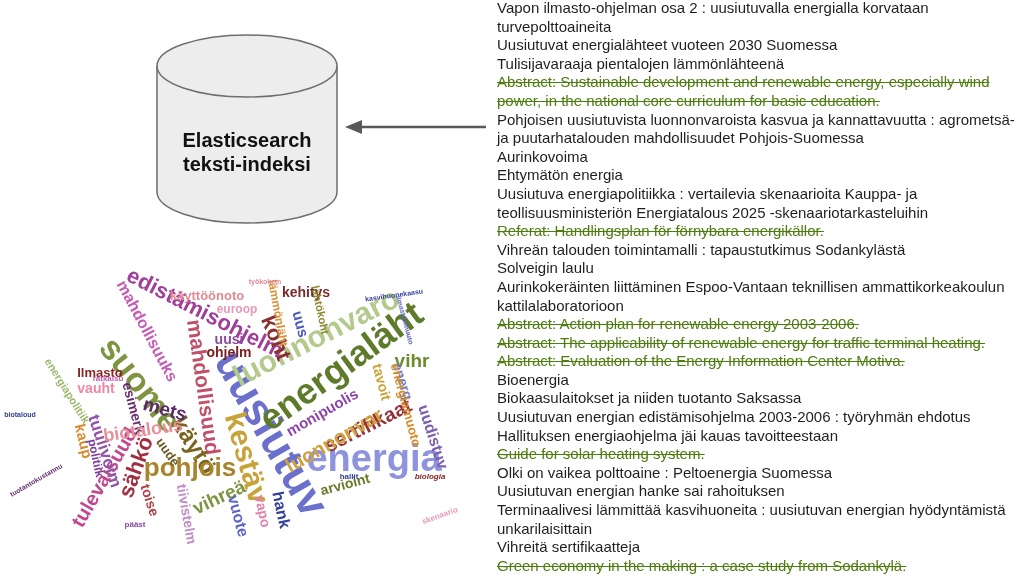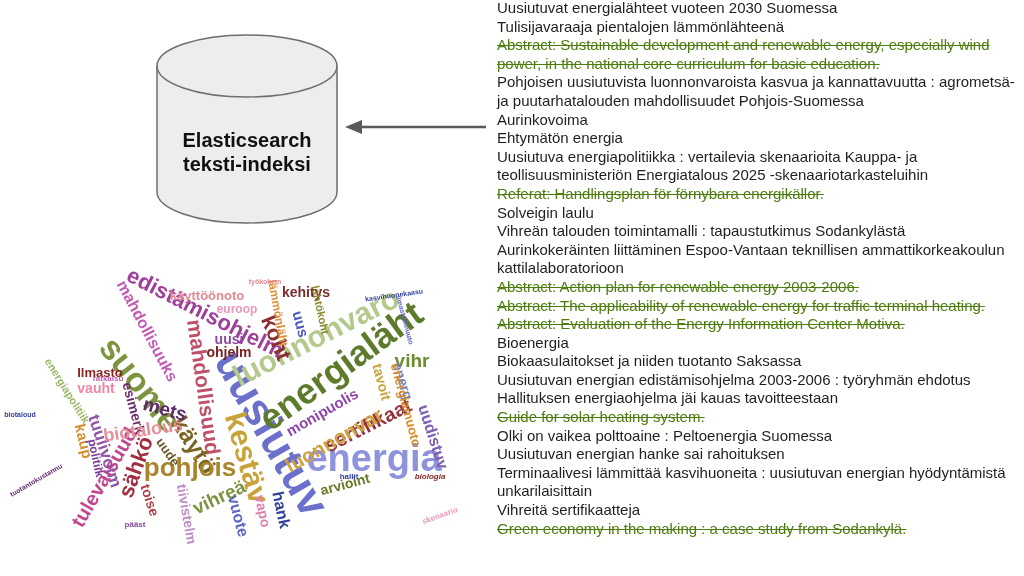--- a/index.html
+++ b/index.html
@@ -93,30 +93,31 @@
       <text class="cyl-label" x="247" y="147">Elasticsearch</text>
       <text class="cyl-label" x="247" y="171">teksti-indeksi</text>
     </g>
     <g>
       <line x1="486" y1="127" x2="360" y2="127" stroke="#595959" stroke-width="2.5"></line>
       <polygon points="345,127 362,120 362,134" fill="#595959"></polygon>
     </g>
   </svg>
 
   <div class="titles">
+      <div class="title-line">Vapon ilmasto-ohjelman osa 2 : uusiutuvalla energialla korvataan turvepolttoaineita</div>
       <div class="title-line">Uusiutuvat energialähteet vuoteen 2030 Suomessa</div>
       <div class="title-line">Tulisijavaraaja pientalojen lämmönlähteenä</div>
       <div class="title-line struck">Abstract: Sustainable development and renewable energy, especially wind power, in the national core curriculum for basic education.</div>
       <div class="title-line">Pohjoisen uusiutuvista luonnonvaroista kasvua ja kannattavuutta : agrometsä- ja puutarhatalouden mahdollisuudet Pohjois-Suomessa</div>
       <div class="title-line">Aurinkovoima</div>
       <div class="title-line">Ehtymätön energia</div>
       <div class="title-line">Uusiutuva energiapolitiikka : vertailevia skenaarioita Kauppa- ja teollisuusministeriön Energiatalous 2025 -skenaariotarkasteluihin</div>
       <div class="title-line struck">Referat: Handlingsplan för förnybara energikällor.</div>
+      <div class="title-line">Vihreän talouden toimintamalli : tapaustutkimus Sodankylästä</div>
       <div class="title-line">Solveigin laulu</div>
-      <div class="title-line">Vihreän talouden toimintamalli : tapaustutkimus Sodankylästä</div>
       <div class="title-line">Aurinkokeräinten liittäminen Espoo-Vantaan teknillisen ammattikorkeakoulun kattilalaboratorioon</div>
       <div class="title-line struck">Abstract: Action plan for renewable energy 2003-2006.</div>
       <div class="title-line struck">Abstract: The applicability of renewable energy for traffic terminal heating.</div>
       <div class="title-line struck">Abstract: Evaluation of the Energy Information Center Motiva.</div>
       <div class="title-line">Bioenergia</div>
       <div class="title-line">Biokaasulaitokset ja niiden tuotanto Saksassa</div>
       <div class="title-line">Uusiutuvan energian edistämisohjelma 2003-2006 : työryhmän ehdotus</div>
       <div class="title-line">Hallituksen energiaohjelma jäi kauas tavoitteestaan</div>
       <div class="title-line struck">Guide for solar heating system.</div>
       <div class="title-line">Olki on vaikea polttoaine : Peltoenergia Suomessa</div>

